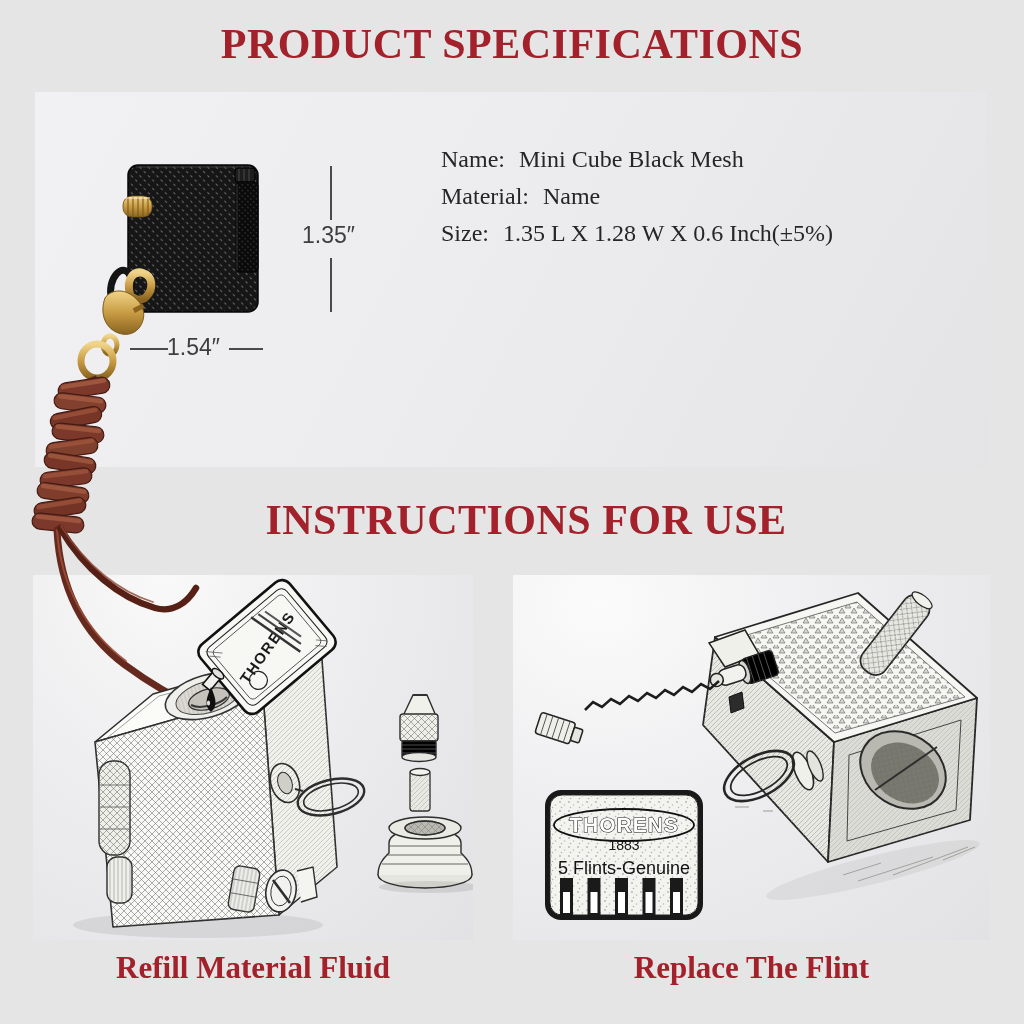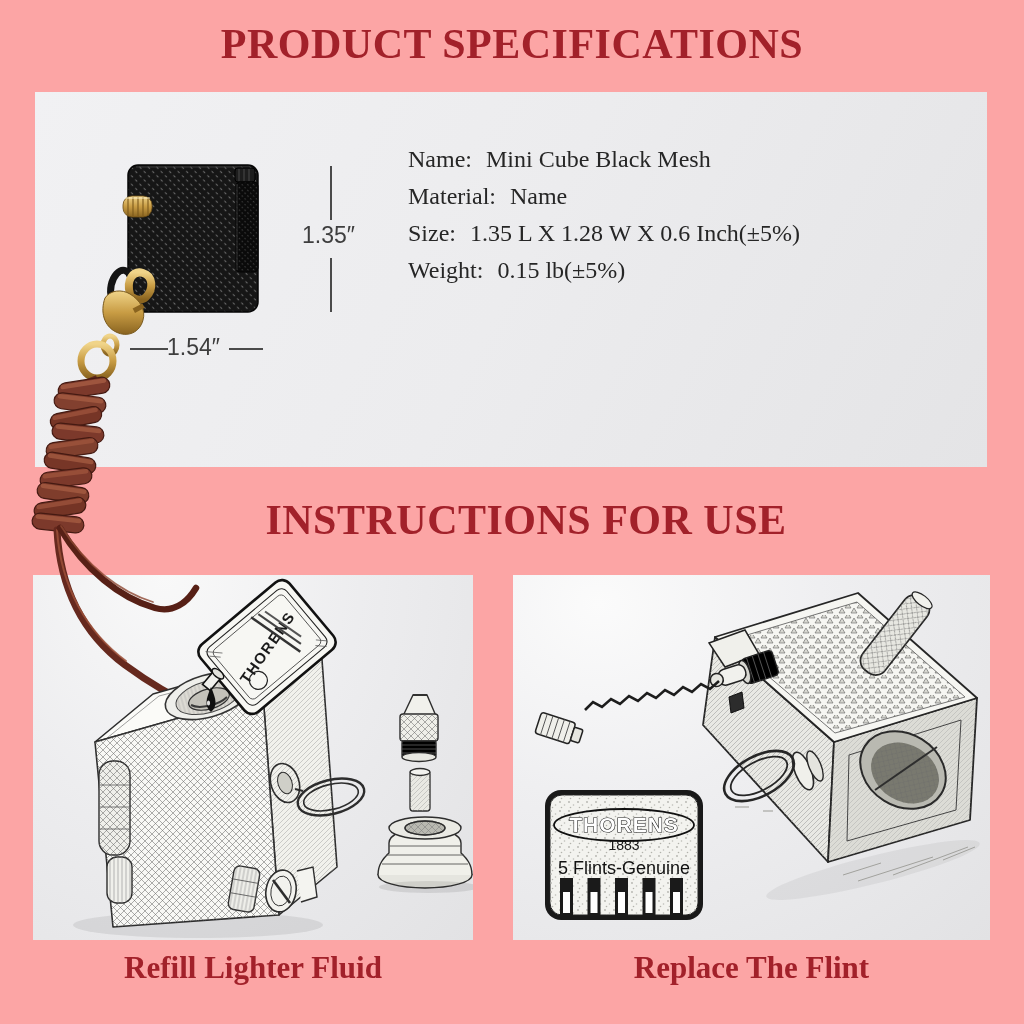--- a/index.html
+++ b/index.html
@@ -1,34 +1,34 @@
 <!DOCTYPE html>
 <html><head>
 <meta charset="utf-8">
 <style>
   html,body{margin:0;padding:0;background:#fff;}
-  .canvas{position:relative;width:1024px;height:1024px;background:#fca5a5;overflow:hidden;
+  .canvas{position:relative;width:1024px;height:1024px;background:#e5e5e5;overflow:hidden;
           font-family:"Liberation Serif", serif;}
   .heading{position:absolute;left:0;right:0;text-align:center;color:#A2212A;
            font-weight:bold;font-size:42px;letter-spacing:.5px;white-space:nowrap;}
   #title{top:20px;}
   #instructions-title{top:496px;padding-left:28px;}
   .panel{position:absolute;z-index:0;}
   #panel-top{left:35px;top:92px;width:952px;height:375px;
      background:linear-gradient(118deg,#f1f1f3 0%,#ececee 50%,#e4e4e6 100%);}
   #panel-left{left:33px;top:575px;width:440px;height:365px;
      background:radial-gradient(ellipse at 30% 0%,#f9f9f9 0%,#ededef 45%,#e2e2e4 100%);}
   #panel-right{left:513px;top:575px;width:477px;height:365px;
      background:radial-gradient(ellipse at 18% 8%,#fbfbfb 0%,#efeff1 40%,#e2e2e4 100%);}
   .overlay{position:absolute;z-index:2;}
   #hero{left:30px;top:140px;width:300px;height:580px;z-index:1;}
   #illus-left{left:33px;top:575px;width:440px;height:365px;}
   #illus-right{left:513px;top:575px;width:477px;height:365px;}
   .spec-block{position:absolute;left:408px;top:146px;z-index:3;color:#262626;}
-  .spec-line{height:37px;font-size:24px;white-space:nowrap;}
+  .spec-line{height:37px;font-size:24px;white-space:nowrap;margin-left:33px;}
   .spec-line .lbl{margin-right:14px;}
   .note-block{position:absolute;left:408px;top:364px;width:548px;z-index:3;
       color:#A12A33;font-size:24.5px;line-height:29px;}
   .note-line1{word-spacing:7px;white-space:nowrap;}
   .dim{position:absolute;z-index:3;background:#4a4a4a;}
   .dim-label{position:absolute;z-index:3;color:#3e3e3e;font-family:"Liberation Sans",sans-serif;
       font-size:23px;white-space:nowrap;}
   #dim-v-seg1{left:330px;top:166px;width:2px;height:54px;}
   #dim-v-seg2{left:330px;top:258px;width:2px;height:54px;}
   #dim-h-seg1{left:130px;top:348px;width:38px;height:2px;}
@@ -148,21 +148,20 @@
   <div class="dim" id="dim-v-seg2"></div>
   <div class="dim-label" id="dim-height-label">1.35″</div>
   <div class="dim" id="dim-h-seg1"></div>
   <div class="dim" id="dim-h-seg2"></div>
   <div class="dim-label" id="dim-width-label">1.54″</div>
 
   <div class="spec-block">
     <div class="spec-line"><span class="lbl">Name:</span><span>Mini Cube Black Mesh</span></div>
     <div class="spec-line"><span class="lbl">Material:</span><span>Name</span></div>
     <div class="spec-line"><span class="lbl">Size:</span><span>1.35 L X 1.28 W X  0.6 Inch(±5%)</span></div>
-    <div class="spec-line"><span class="lbl">Weight:</span><span>0.15  lb(±5%)</span></div>
   </div>
 
   <div class="note-block">
   </div>
 
   <div class="heading" id="instructions-title">INSTRUCTIONS FOR USE</div>
 
   <svg class="overlay" id="illus-left" viewBox="0 0 440 365">
     <defs>
       <pattern id="xh1" width="7" height="7" patternUnits="userSpaceOnUse">
@@ -363,15 +362,15 @@
         <rect x="102" y="303" width="13" height="38" fill="#1a1a1a"></rect>
           <rect x="105" y="317" width="7" height="21" fill="#fff"></rect>
         <rect x="129.5" y="303" width="13" height="38" fill="#1a1a1a"></rect>
           <rect x="132.5" y="317" width="7" height="21" fill="#fff"></rect>
         <rect x="157" y="303" width="13" height="38" fill="#1a1a1a"></rect>
           <rect x="160" y="317" width="7" height="21" fill="#fff"></rect>
       </g>
     </g>
   </svg>
 
-  <div class="caption" id="caption-left">Refill Lighter Fluid</div>
+  <div class="caption" id="caption-left">Refill Material Fluid</div>
   <div class="caption" id="caption-right">Replace The Flint</div>
 </div>
 
 </body></html>

